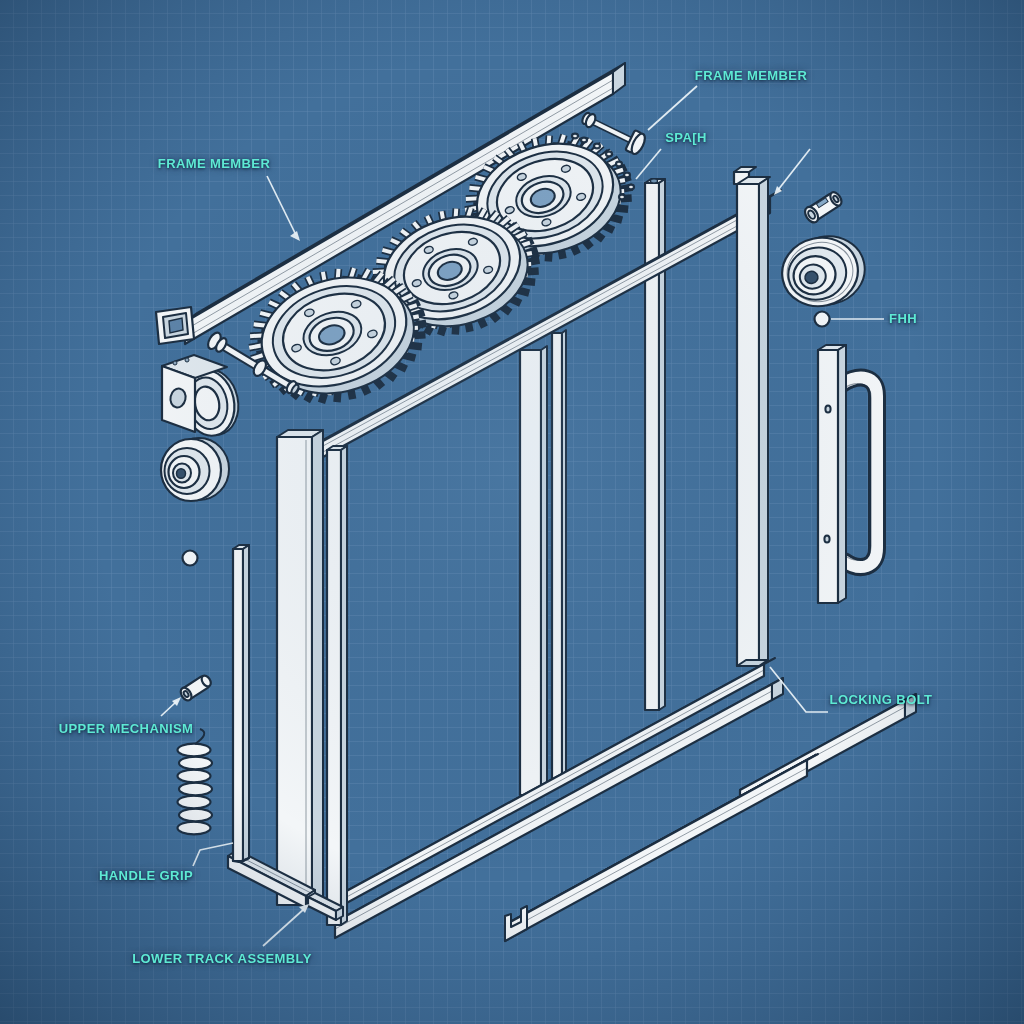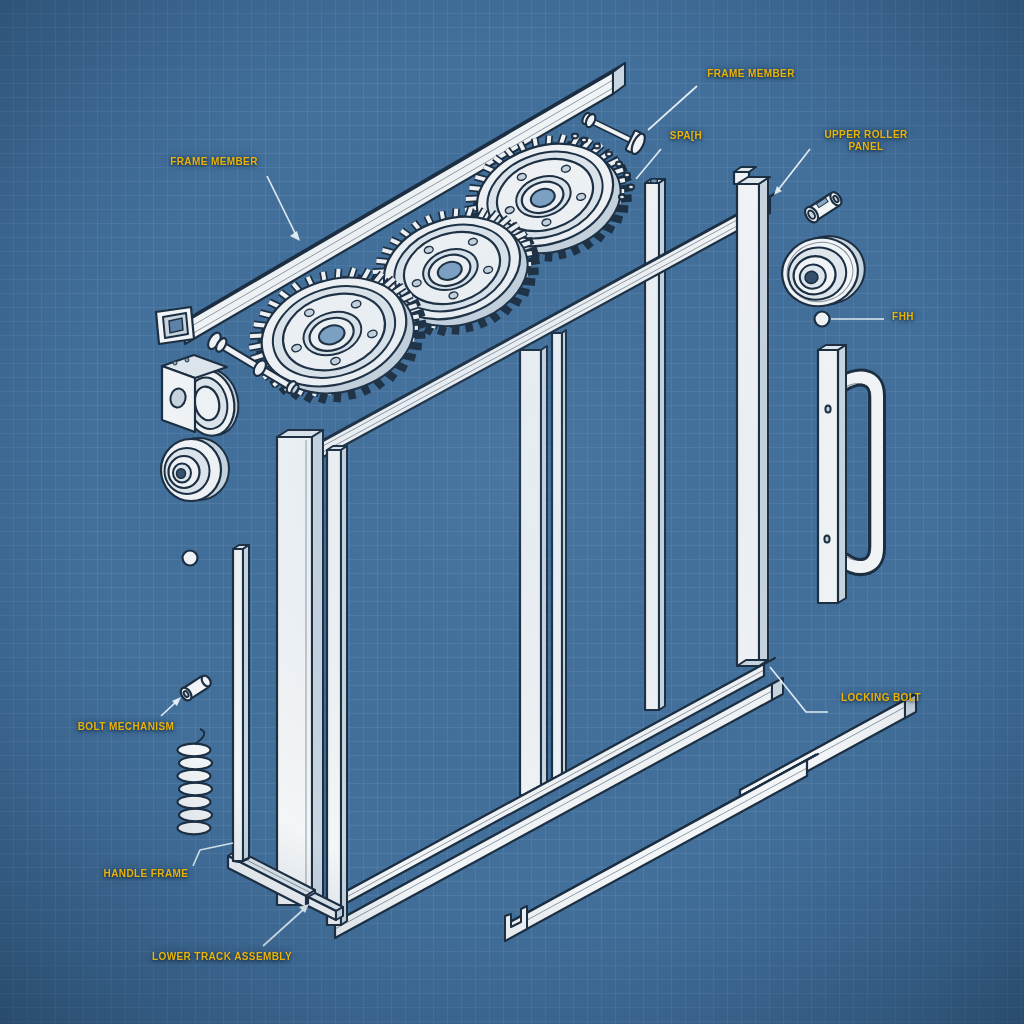--- a/index.html
+++ b/index.html
@@ -3,21 +3,21 @@
 <meta charset="utf-8">
 <style>
   html,body{margin:0;padding:0;background:#23476b;}
   .stage{
     position:relative;width:1024px;height:1024px;overflow:hidden;
     font-family:"Liberation Sans",sans-serif;
   }
   .stage svg{position:absolute;left:0;top:0;}
   .label{
     position:absolute;transform:translateX(-50%);
-    color:#eab308;font-weight:700;font-size:10px;line-height:1.22;
+    color:#5eead4;font-weight:700;font-size:13px;line-height:1.22;
     letter-spacing:.4px;white-space:nowrap;text-align:center;
     text-shadow:0 1px 3px rgba(10,28,50,.85),0 0 8px rgba(10,28,50,.45);
   }
   
   .f-w{fill:#f3f6f8;stroke:#1c2e41;stroke-width:2.2;stroke-linejoin:round;}
   .f-s1{fill:#e0e8ee;stroke:#1c2e41;stroke-width:2;stroke-linejoin:round;}
   .f-s2{fill:#c9d6e0;stroke:#1c2e41;stroke-width:2;stroke-linejoin:round;}
   .f-hole{fill:#7fa3c4;stroke:#1c2e41;stroke-width:2;}
   .groove{stroke:#1c2e41;stroke-width:1;fill:none;opacity:.45;}
   .teeth.dk{stroke:#1c2e41;stroke-width:7.5;fill:none;}
@@ -327,22 +327,18 @@
     <path class="leader" d="M263,946 L304,909"></path>
     <polygon class="ahead" points="309,904 305,913 299,907"></polygon>
   </g>
 
   <rect width="1024" height="1024" fill="url(#vig)"></rect>
 </svg>
 
 <div class="label" style="left:751px;top:68px">FRAME MEMBER</div>
 <div class="label" style="left:214px;top:156px">FRAME MEMBER</div>
 <div class="label" style="left:686px;top:130px">SPA[H</div>
-<div class="label" style="left:866px;top:129px">
-  <div>UPPER ROLLER</div>
-  <div>PANEL</div>
-</div>
 <div class="label" style="left:903px;top:311px">FHH</div>
 <div class="label" style="left:881px;top:692px">LOCKING BOLT</div>
-<div class="label" style="left:126px;top:721px">BOLT MECHANISM</div>
-<div class="label" style="left:146px;top:868px">HANDLE FRAME</div>
+<div class="label" style="left:126px;top:721px">UPPER MECHANISM</div>
+<div class="label" style="left:146px;top:868px">HANDLE GRIP</div>
 <div class="label" style="left:222px;top:951px">LOWER TRACK ASSEMBLY</div>
 </div>
 
 </body></html>

